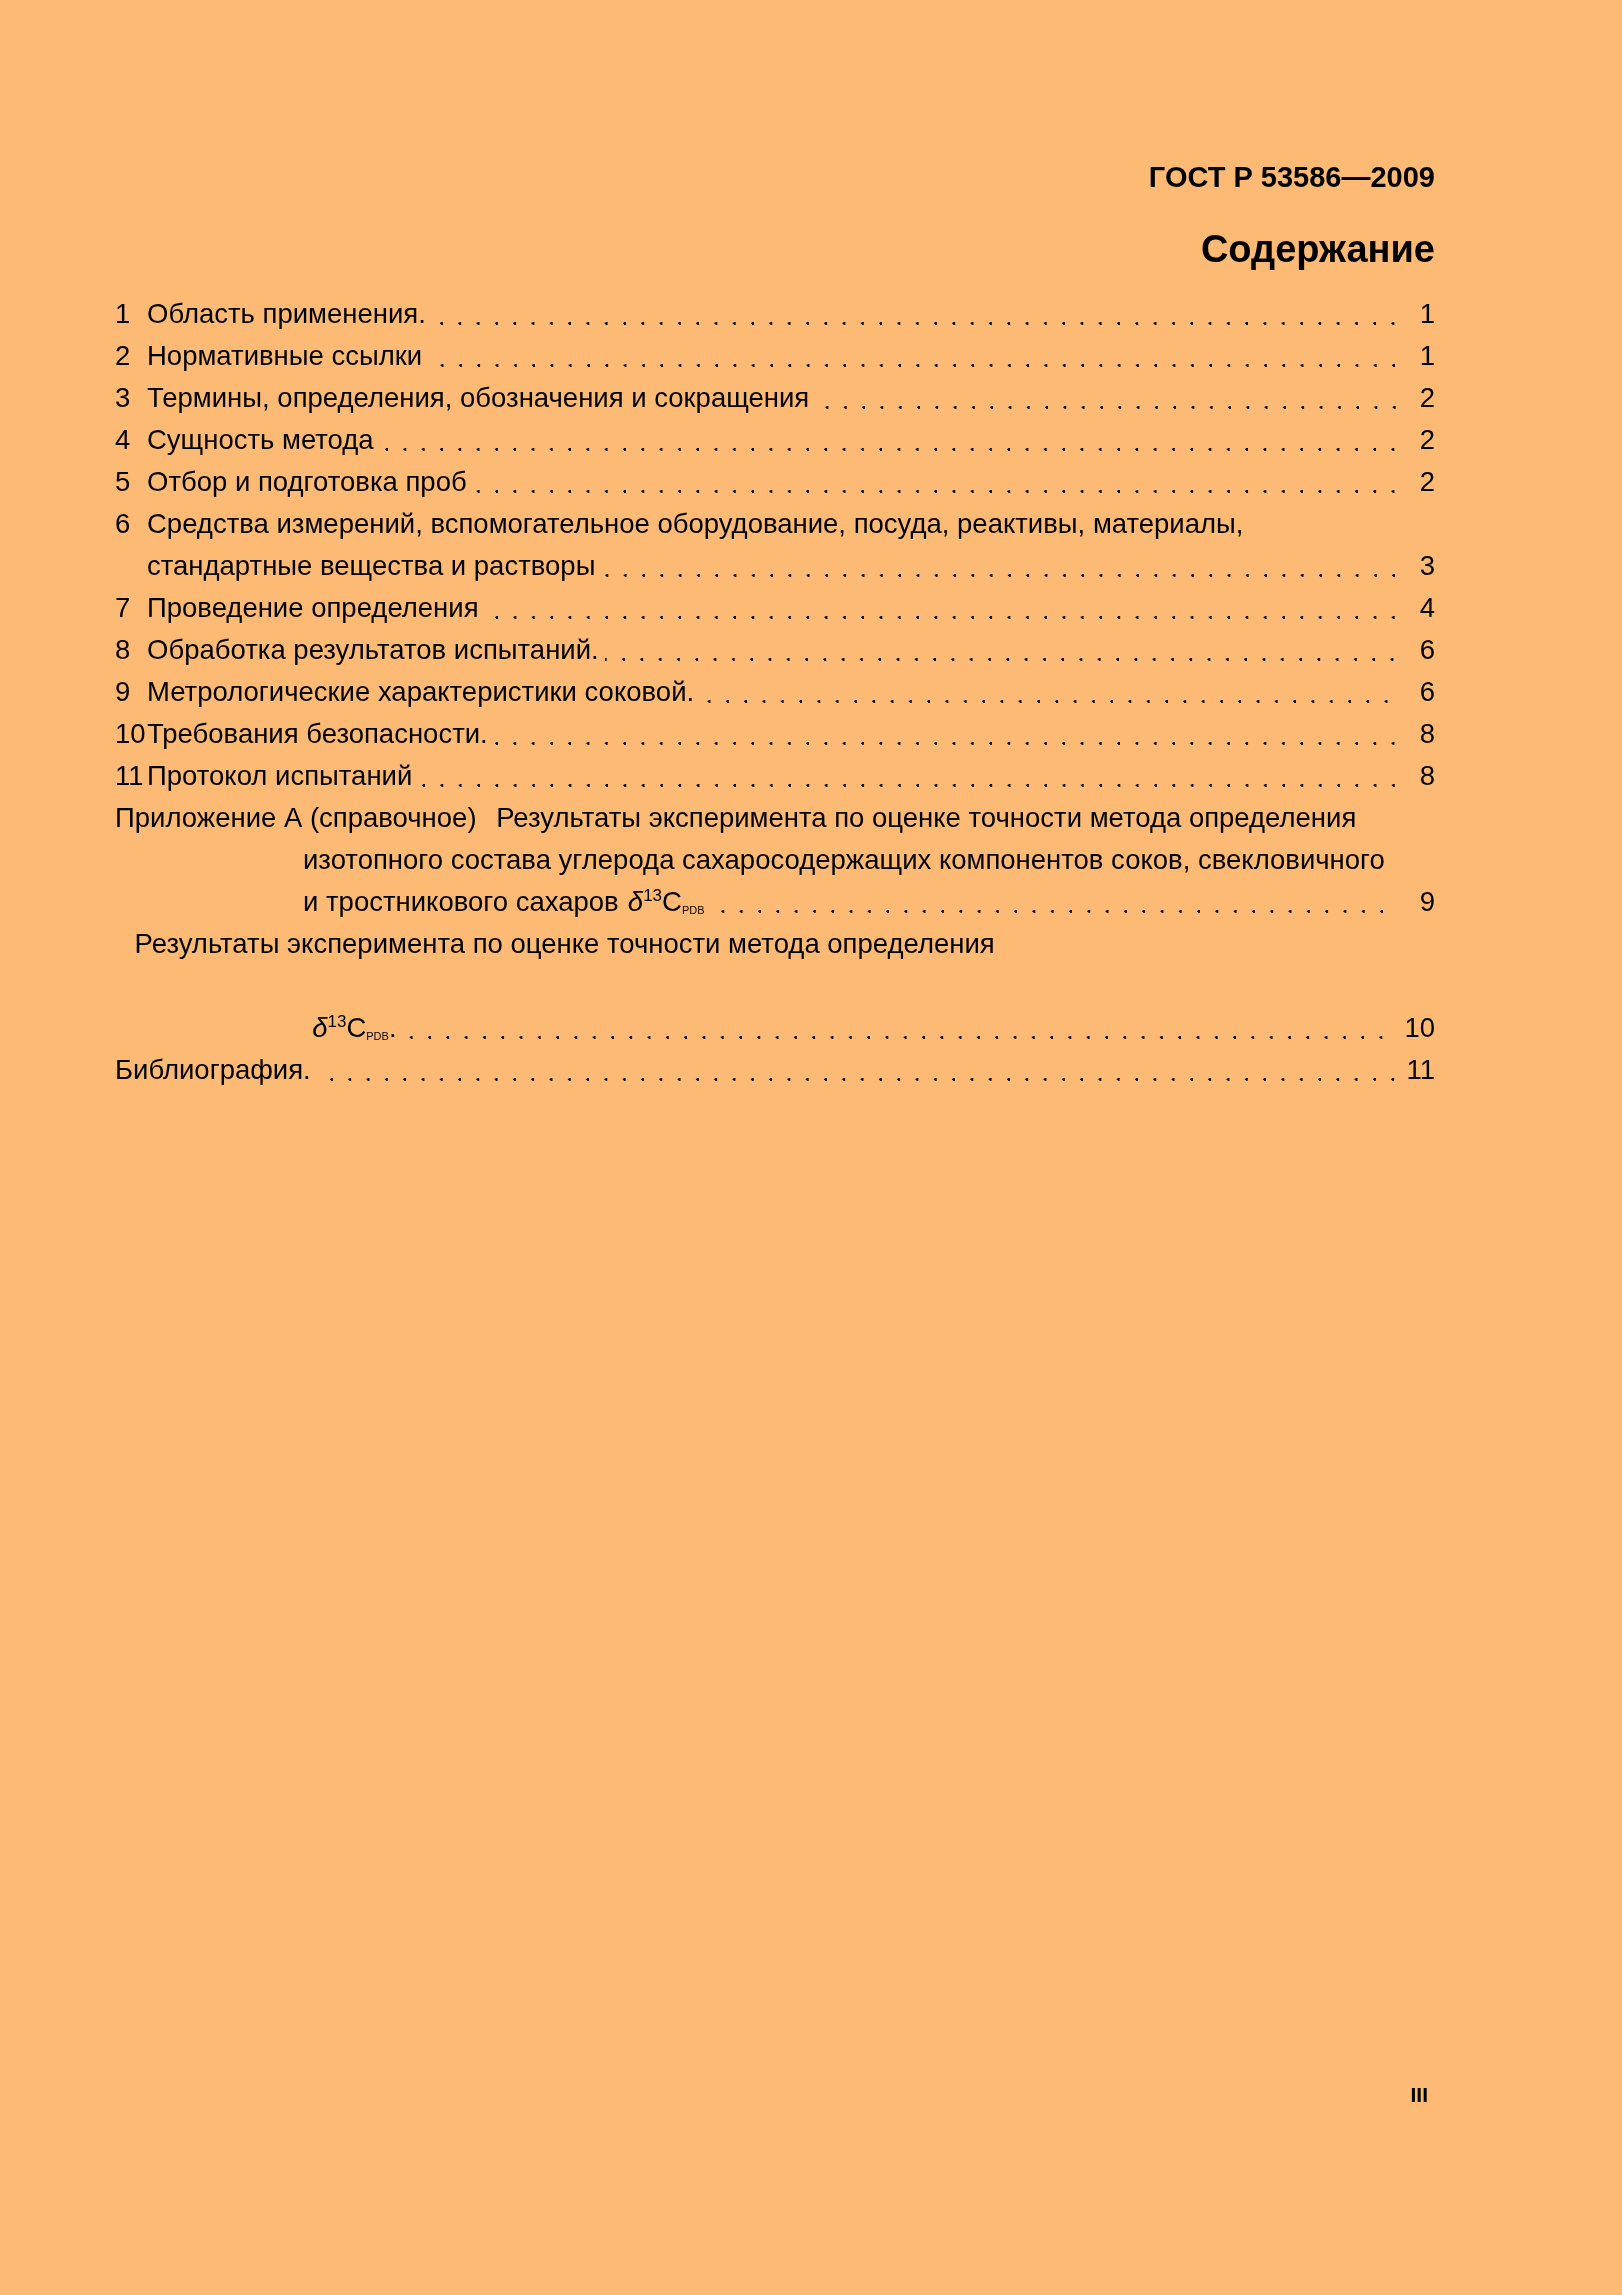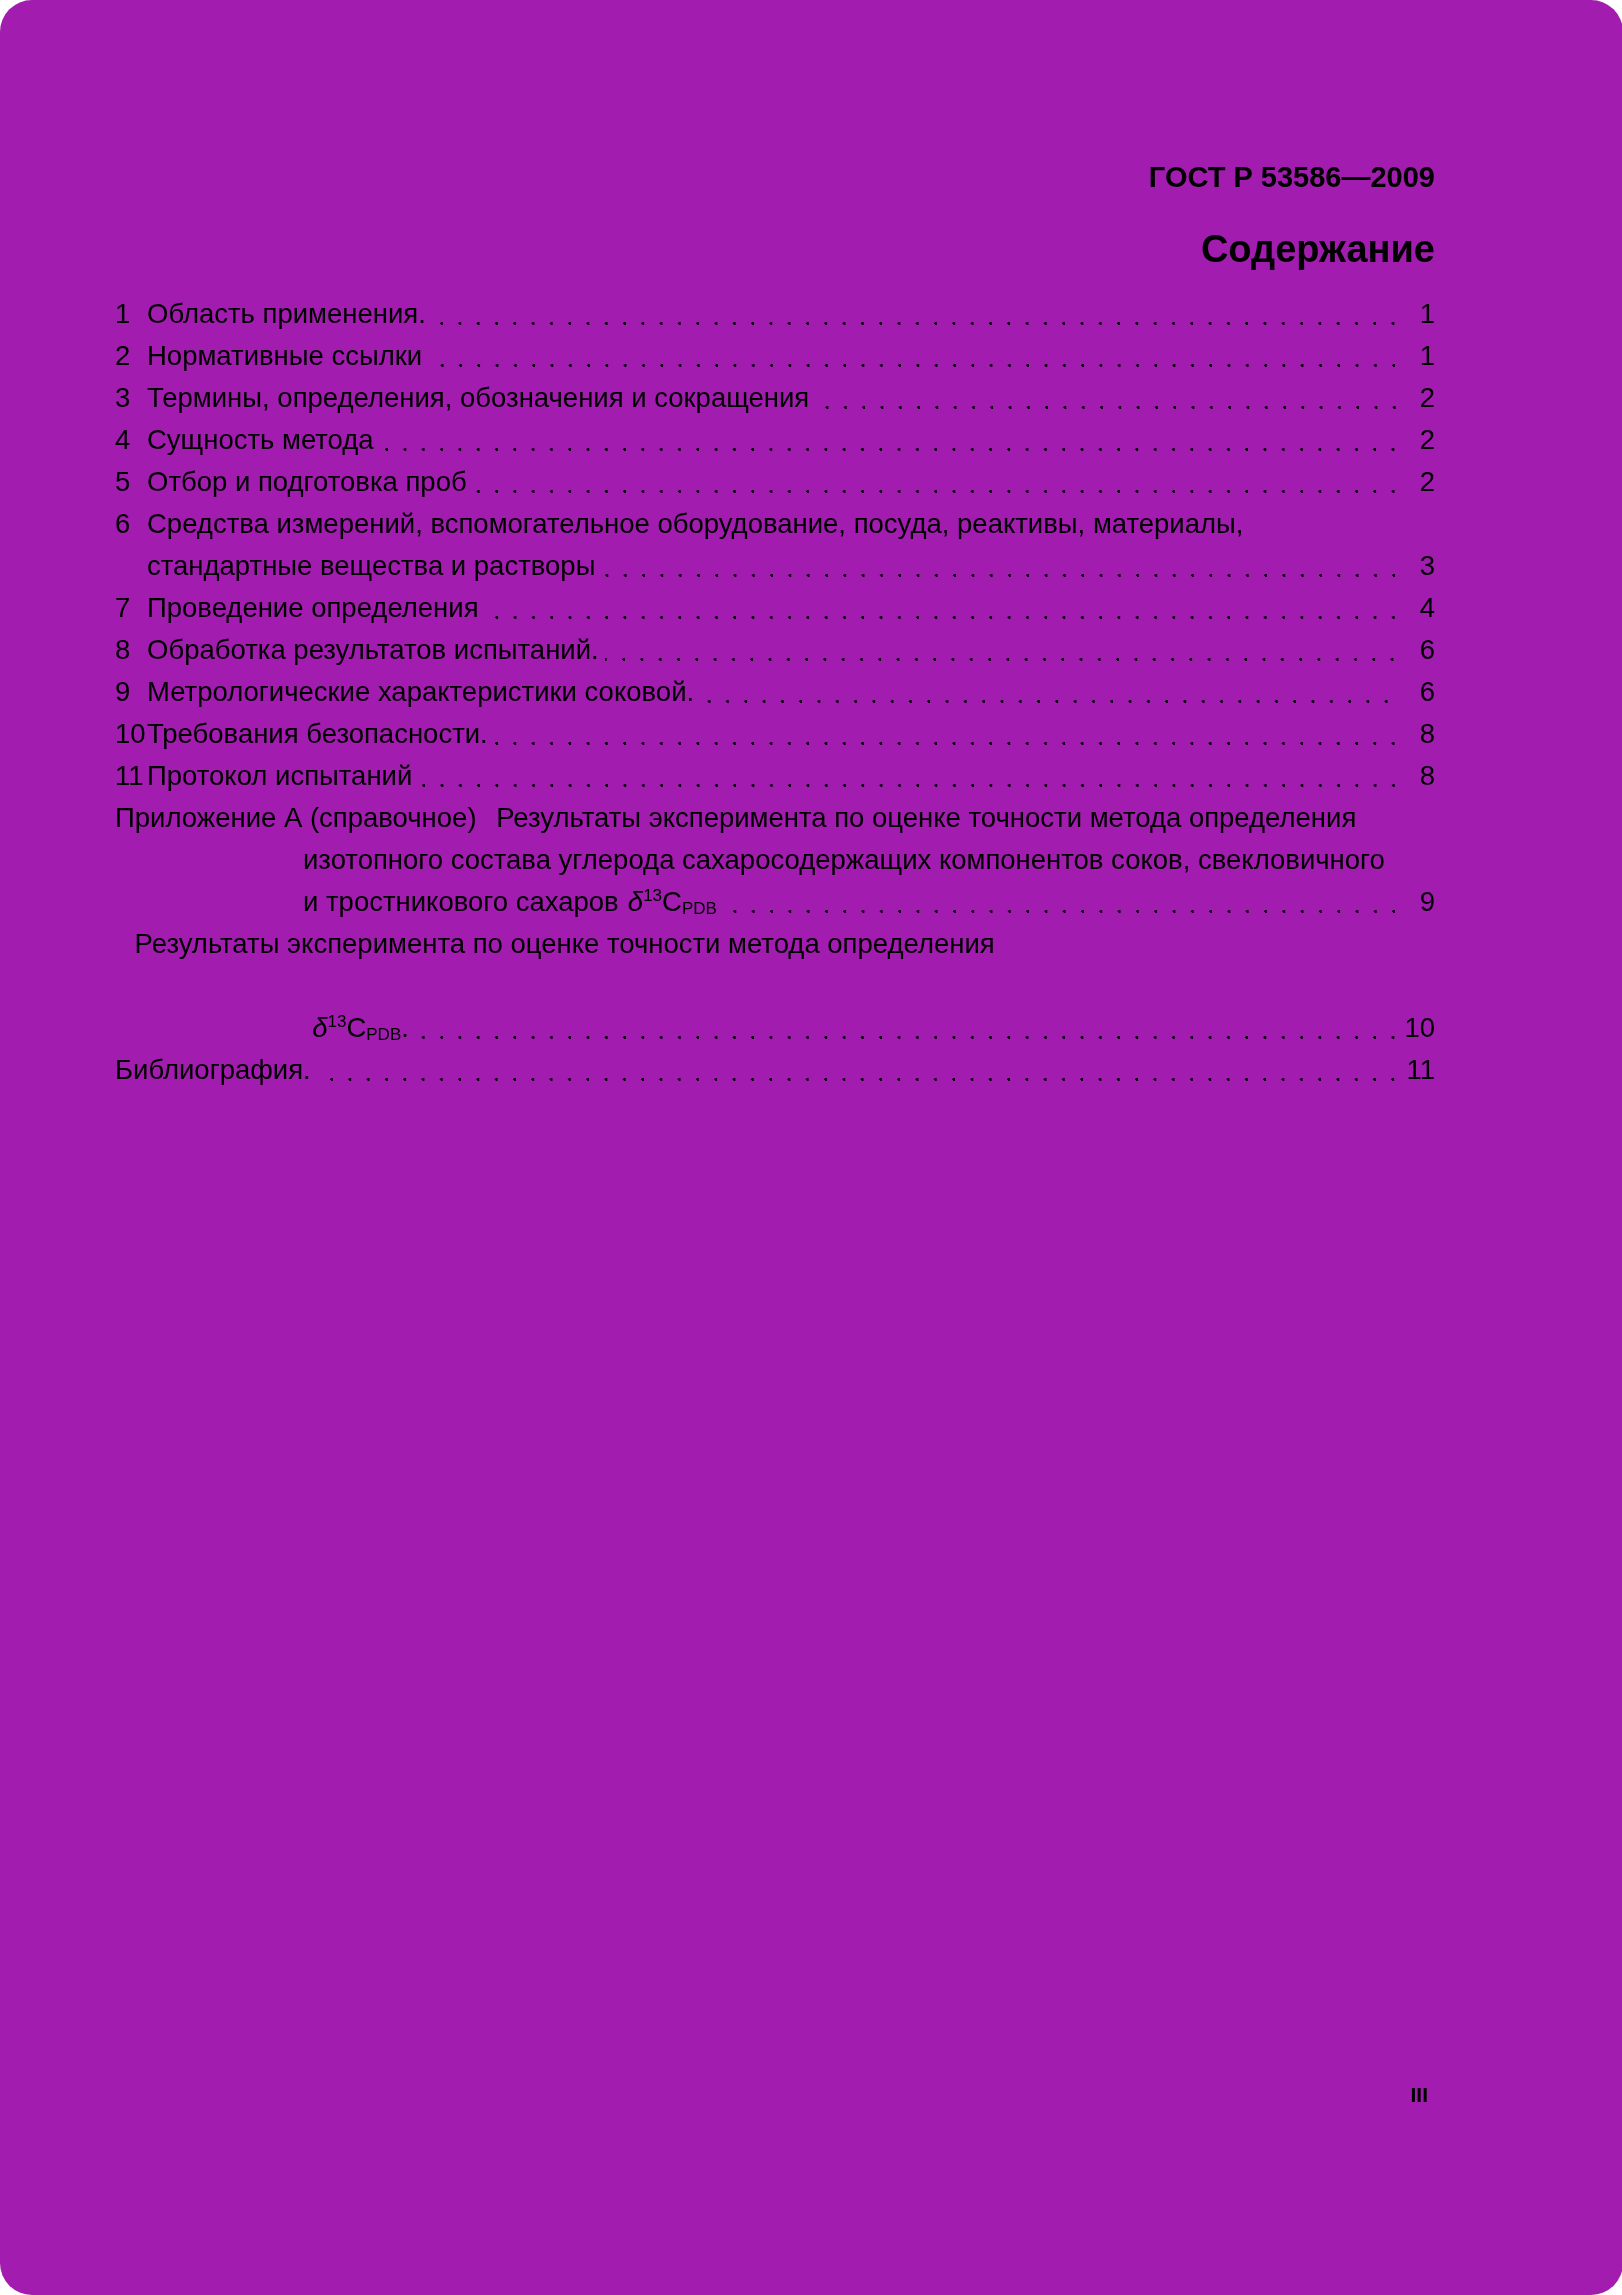--- a/index.html
+++ b/index.html
@@ -4,25 +4,24 @@
 <style>
   html, body {
     margin: 0;
     padding: 0;
     background: #ffffff;
   }
   .page {
     position: relative;
     width: 1623px;
     height: 2295px;
-    background: #a21caf;
+    background: #fdba74;
     color: #000000;
     font-family: "Liberation Sans", sans-serif;
     overflow: hidden;
-    border-radius: 32px;
   }
   .doc-header {
     position: absolute;
     top: 161px;
     right: 188px;
     font-size: 29px;
     font-weight: bold;
     white-space: nowrap;
   }
   .doc-title {
@@ -87,21 +86,21 @@
   }
   .formula .f-delta {
     font-style: italic;
   }
   .formula sup {
     font-size: 17px;
     vertical-align: 10.5px;
     line-height: 0;
   }
   .formula sub {
-    font-size: 17px;
+    font-size: 11px;
     vertical-align: -2.6px;
     line-height: 0;
   }
   .doc-footer {
     position: absolute;
     top: 2083px;
     right: 195px;
     font-size: 21px;
     font-weight: bold;
   }

